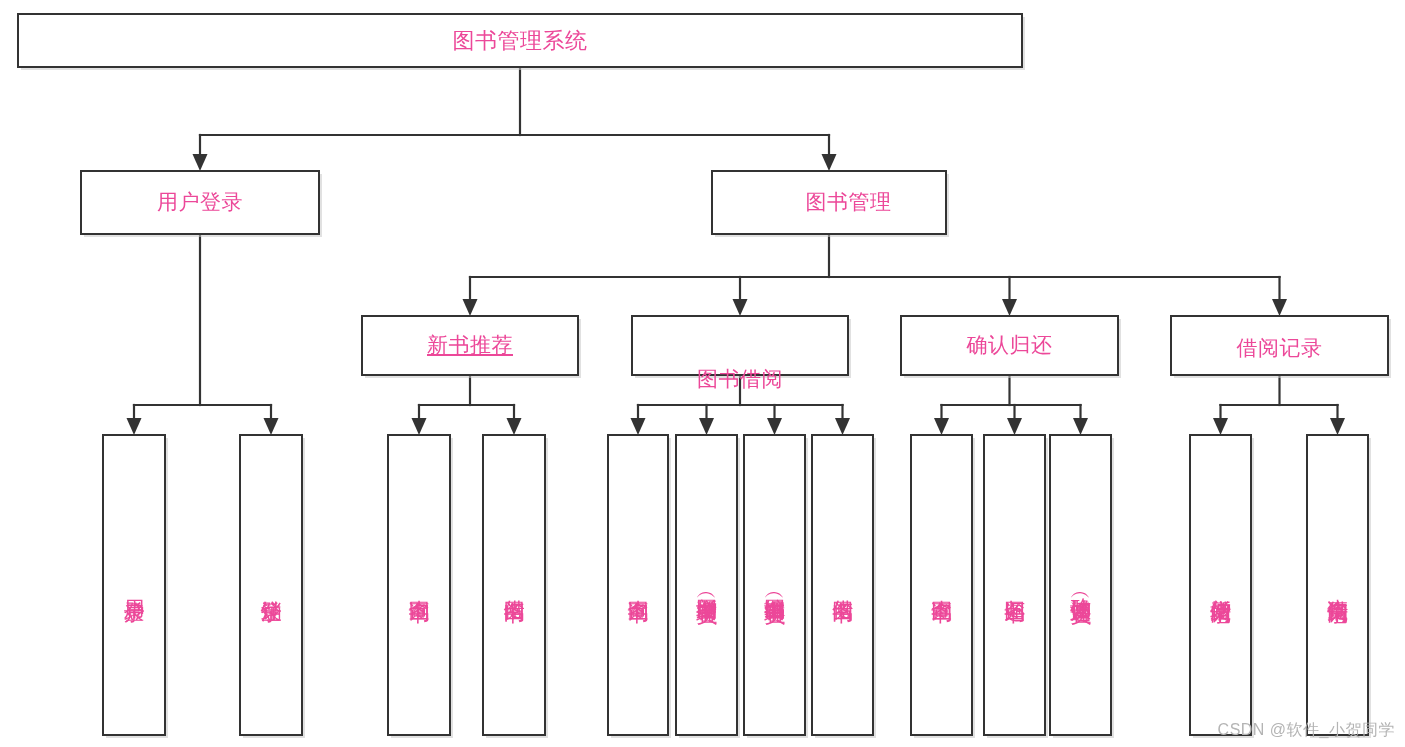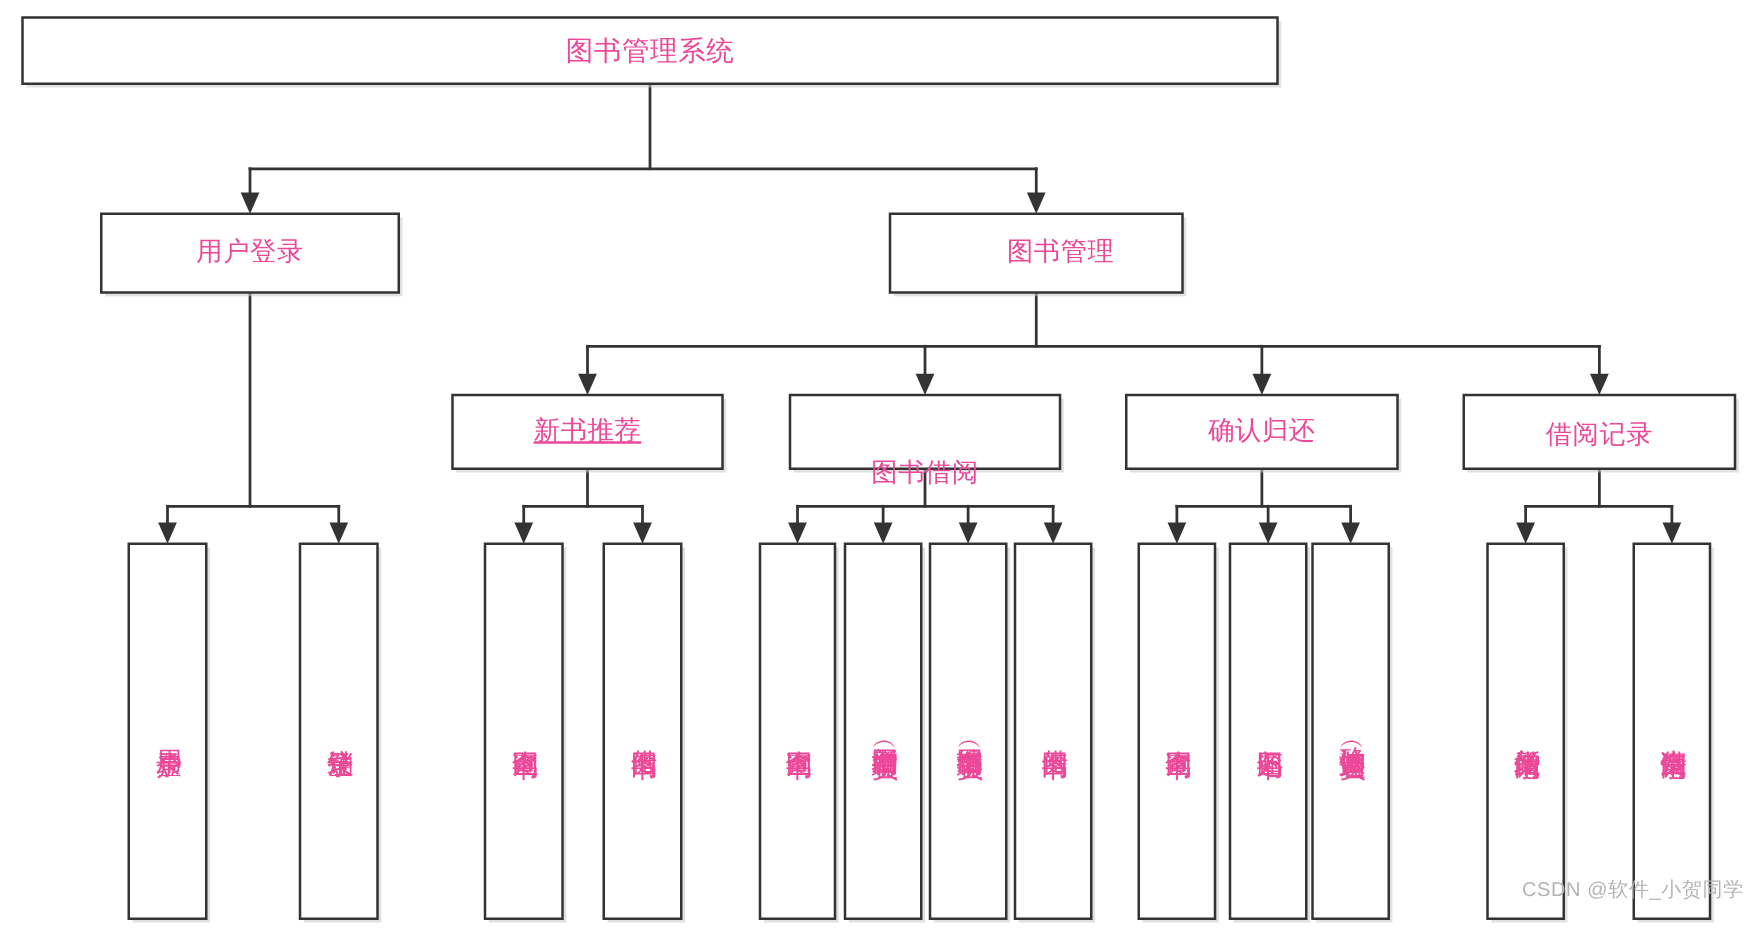--- a/index.html
+++ b/index.html
@@ -57,21 +57,21 @@
   }
   .node-label.vertical {
     writing-mode: vertical-rl;
     text-orientation: upright;
     font-size: 21px;
     letter-spacing: 1px;
   }
   .watermark {
     position: absolute;
     right: 10px;
-    bottom: 24px;
+    bottom: 6px;
     font-size: 16px;
     color: #b4b4b4;
     letter-spacing: 0.5px;
     white-space: nowrap;
   }
 </style>
 </head>
 <body>
 
 <div id="diagram-root">

